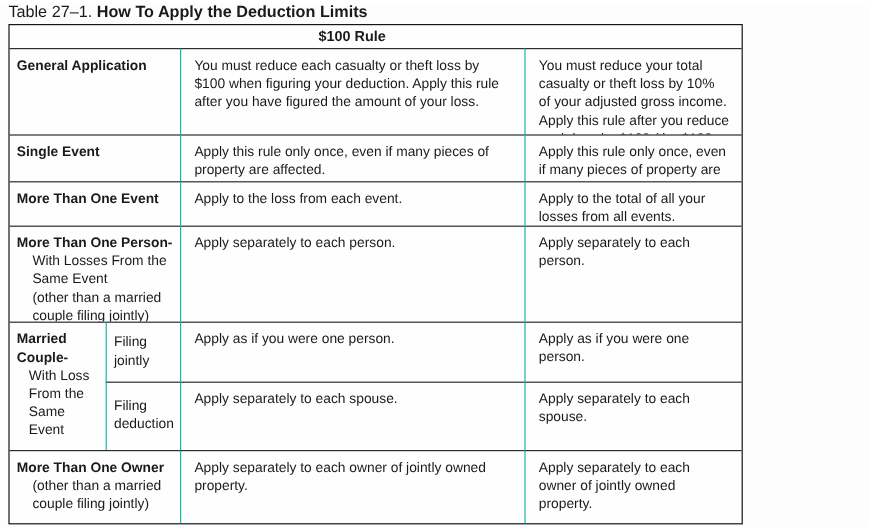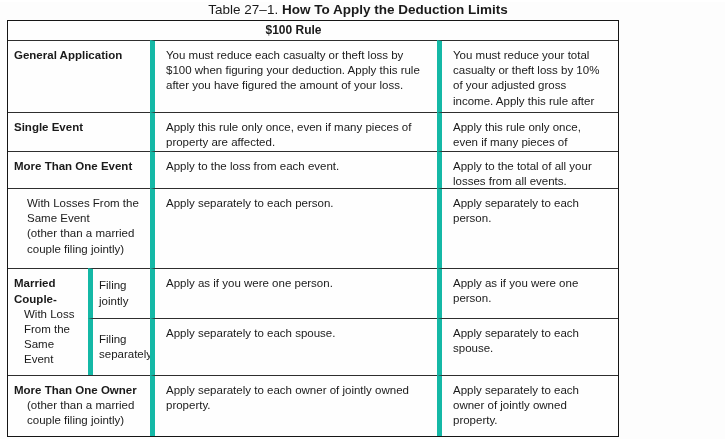--- a/index.html
+++ b/index.html
@@ -12,41 +12,40 @@
     -webkit-font-smoothing: antialiased;
   }
   .page { position: relative; width: 725px; height: 439px; background: #fdfdfd; }
 
   .doc-title {
     margin: 2px 16px 0 7px;
     height: 18px;
     font-size: 13.5px;
     line-height: 16px;
     white-space: nowrap;
-    text-align: center;
   }
   .doc-title .t-prefix { font-weight: normal; }
   .doc-title .t-main { font-weight: bold; }
 
   .tbl {
     margin-left: 7px;
     width: 612px;
     height: 417px;
     border: 1.5px solid #151515;
     display: grid;
     grid-template-columns: 80px 62px 287px 1fr;
     grid-template-rows: 19px 72px 39px 37px 80px 50px 57px 1fr;
     background: #fefefe;
     font-size: 11.5px;
     line-height: 1.32;
   }
 
   .c { overflow: hidden; }
   .bt { border-top: 1px solid #2e2e2e; }   
-  .bl { border-left: 5px solid #14b8a6; }  
+  .bl { border-left: 1px solid #14b8a6; }  
 
   .hdr {
     font-weight: bold;
     font-size: 12px;
     display: flex;
     align-items: center;
     justify-content: center;
     padding-top: 1px;
   }
 
@@ -98,37 +97,38 @@
     <div class="c bt bl content" style="grid-area:3/3/4/4">Apply this rule only once, even if many pieces of property are affected.</div>
     <div class="c bt bl content" style="grid-area:3/4/4/5">Apply this rule only once, even if many pieces of property are affected.</div>
 
     <div class="c bt label" style="grid-area:4/1/5/3">
       <div class="lbl-title">More Than One Event</div>
     </div>
     <div class="c bt bl content" style="grid-area:4/3/5/4">Apply to the loss from each event.</div>
     <div class="c bt bl content" style="grid-area:4/4/5/5">Apply to the total of all your losses from all events.</div>
 
     <div class="c bt label" style="grid-area:5/1/6/3">
+      <div class="lbl-title">More Than One Person-</div>
       <div class="lbl-sub">With Losses From the Same Event</div>
       <div class="lbl-note">(other than a married couple filing jointly)</div>
     </div>
     <div class="c bt bl content" style="grid-area:5/3/6/4">Apply separately to each person.</div>
     <div class="c bt bl content" style="grid-area:5/4/6/5">Apply separately to each person.</div>
 
     <div class="c bt bl filing" style="grid-area:6/2/7/3">Filing jointly</div>
     <div class="c bt married-label" style="grid-area:6/1/8/2">
       <div>
         <div class="lbl-title">Married Couple-</div>
         <div class="lbl-sub">With Loss From the Same Event</div>
       </div>
     </div>
     <div class="c bt bl content" style="grid-area:6/3/7/4">Apply as if you were one person.</div>
     <div class="c bt bl content" style="grid-area:6/4/7/5">Apply as if you were one person.</div>
 
-    <div class="c bt bl filing" style="grid-area:7/2/8/3">Filing separately</div>
+    <div class="c bt bl filing" style="grid-area:7/2/8/3">Filing deduction</div>
     <div class="c bt bl content" style="grid-area:7/3/8/4">Apply separately to each spouse.</div>
     <div class="c bt bl content" style="grid-area:7/4/8/5">Apply separately to each spouse.</div>
 
     <div class="c bt label" style="grid-area:8/1/9/3">
       <div class="lbl-title">More Than One Owner</div>
       <div class="lbl-note">(other than a married couple filing jointly)</div>
     </div>
     <div class="c bt bl content" style="grid-area:8/3/9/4">Apply separately to each owner of jointly owned property.</div>
     <div class="c bt bl content" style="grid-area:8/4/9/5">Apply separately to each owner of jointly owned property.</div>
 

